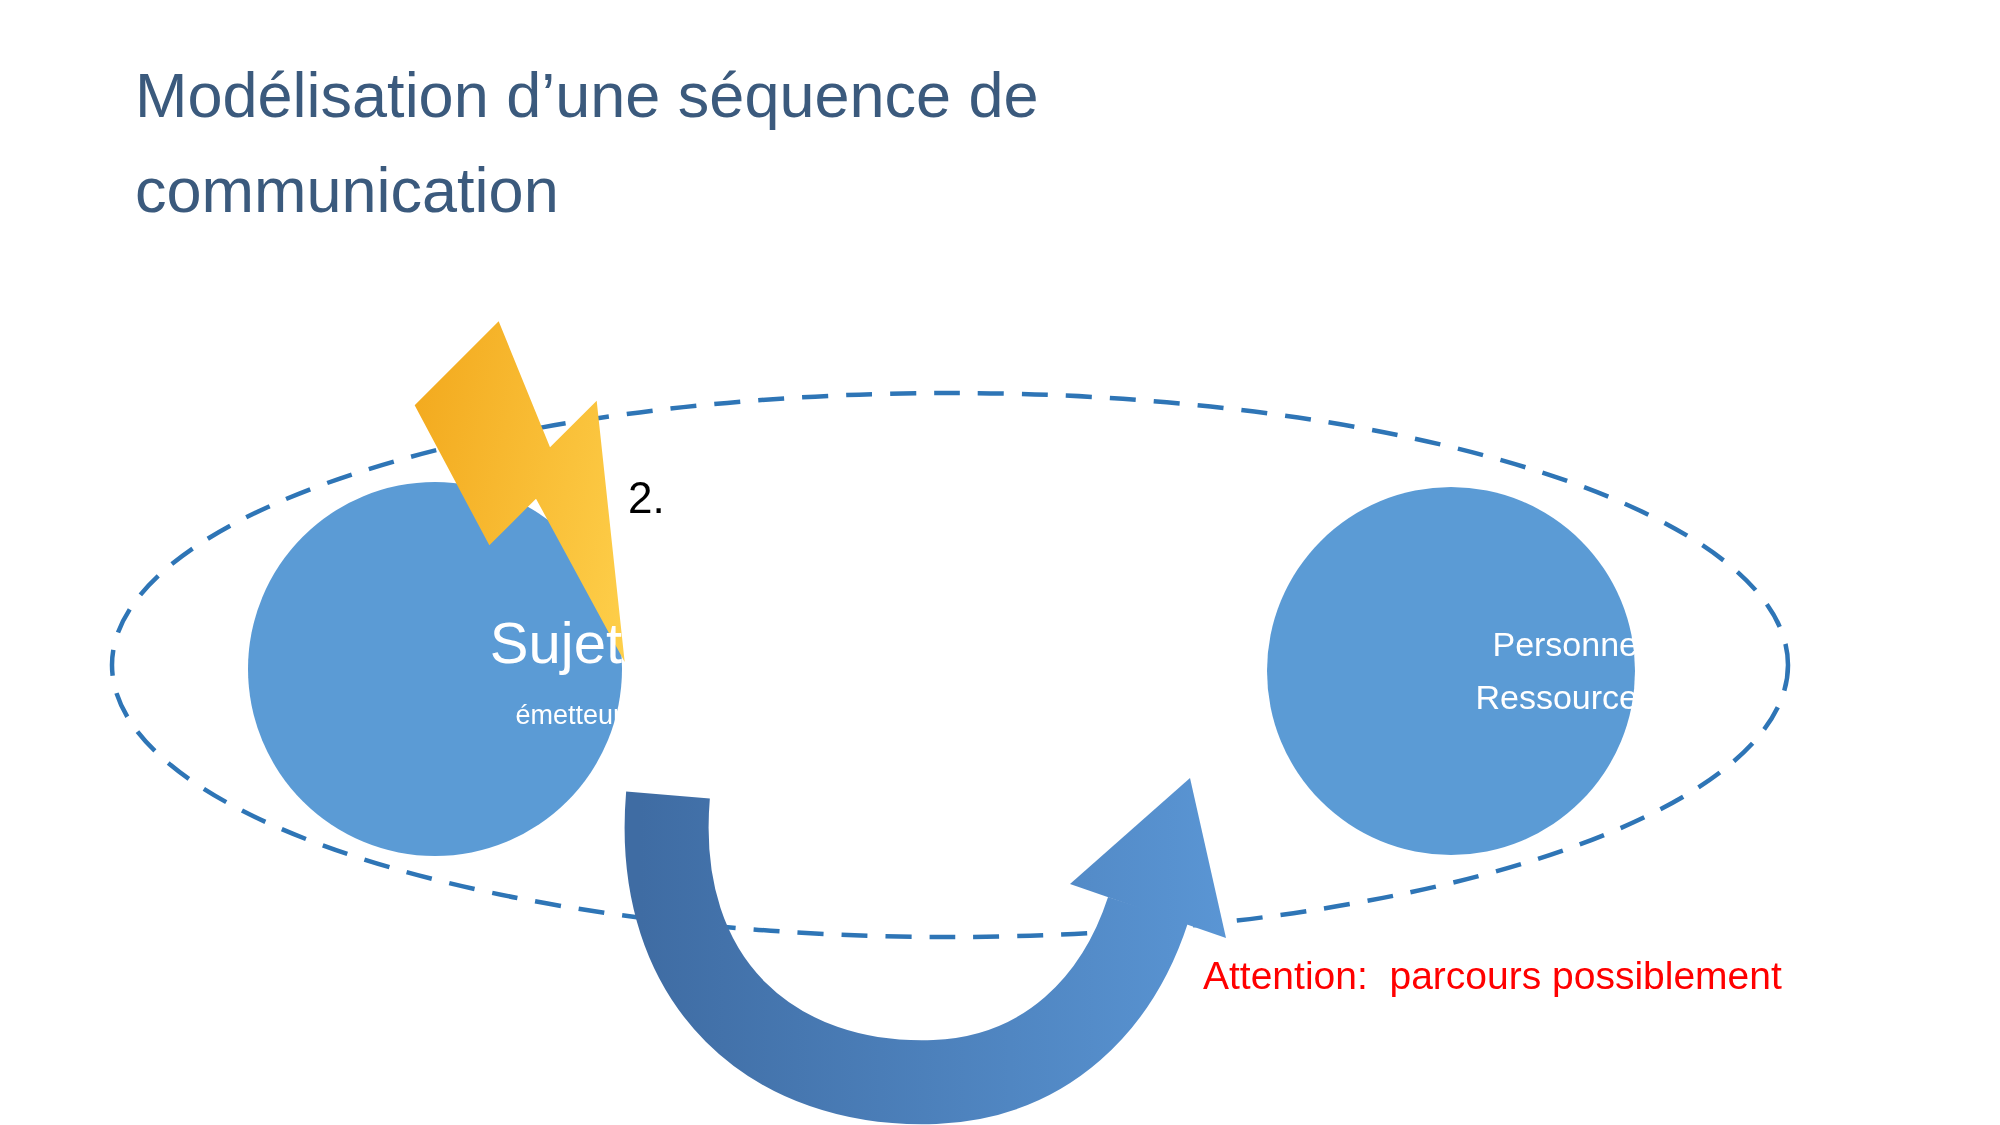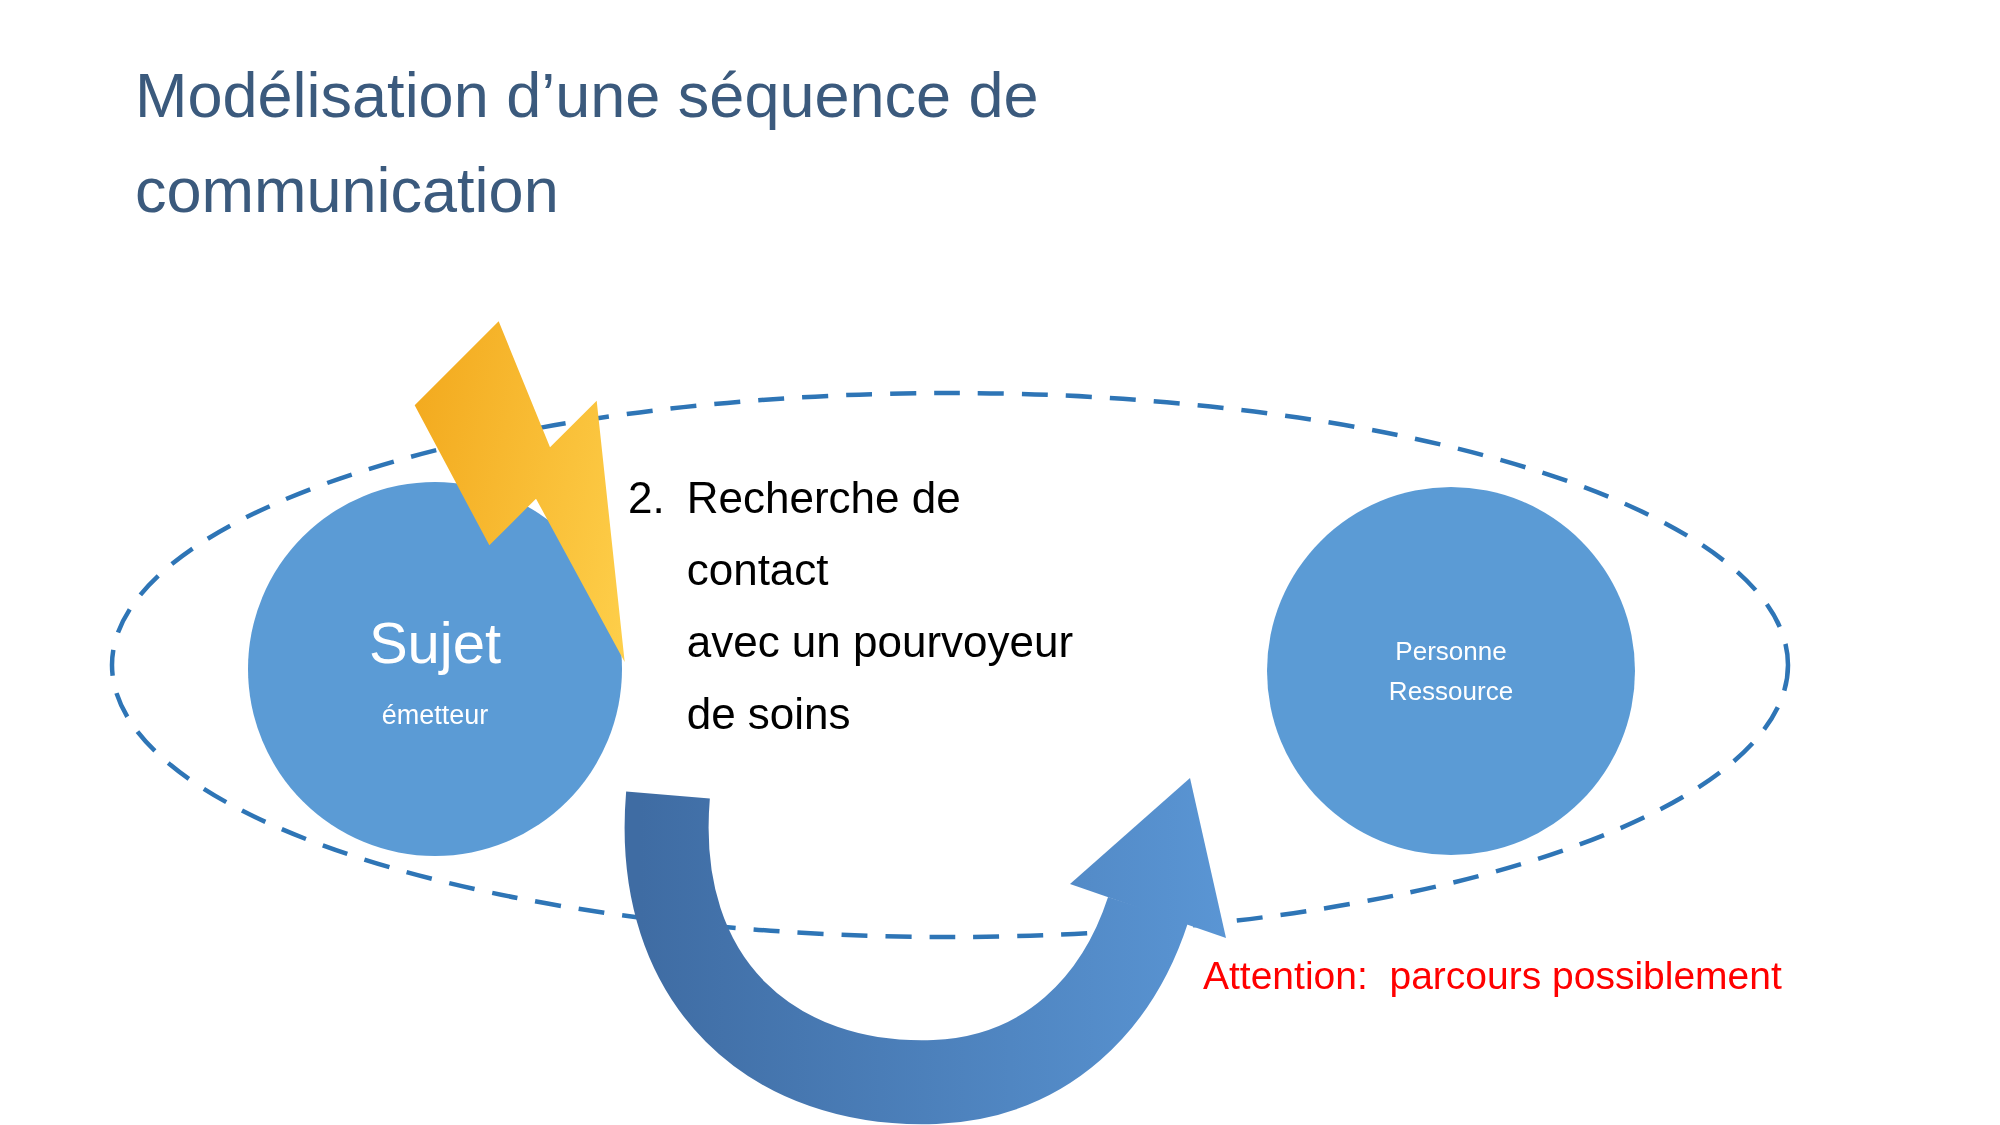--- a/index.html
+++ b/index.html
@@ -22,30 +22,30 @@
     font-weight: 400;
   }
   .diagram-svg {
     left: 0; top: 0;
     width: 2000px; height: 1125px;
   }
   .node-text {
     color: #ffffff;
     display: flex;
     flex-direction: column;
-    align-items: center;
+    align-items: flex-end;
     justify-content: center;
     text-align: center;
   }
   .subject-text { left: 248px; top: 483px; width: 374px; height: 374px; }
   .subject-main { font-size: 58px; }
   .subject-sub  { font-size: 27px; margin-top: 24px; }
   .resource-text {
     left: 1264px; top: 486px; width: 374px; height: 370px;
-    font-size: 26px; line-height: 1.55;
+    font-size: 34px; line-height: 1.55;
   }
   .step {
     left: 628px; top: 462px;
     display: flex;
     gap: 22px;
     color: #000000;
     font-size: 44px;
     line-height: 72px;
   }
   .warning {
@@ -94,25 +94,19 @@
     <div class="subject-sub">émetteur</div>
   </div>
 
   <div class="abs node-text resource-text">
     <div>Personne</div>
     <div>Ressource</div>
   </div>
 
   <div class="abs step">
     <div>2.</div>
-    <div>
-      <div>Recherche de</div>
-      <div>contact</div>
-      <div>avec un pourvoyeur</div>
-      <div>de soins</div>
-    </div>
   </div>
 
   <div class="abs warning">
     <div>Attention:  parcours possiblement</div>
   </div>
 
 </div>
 
 </body></html>

